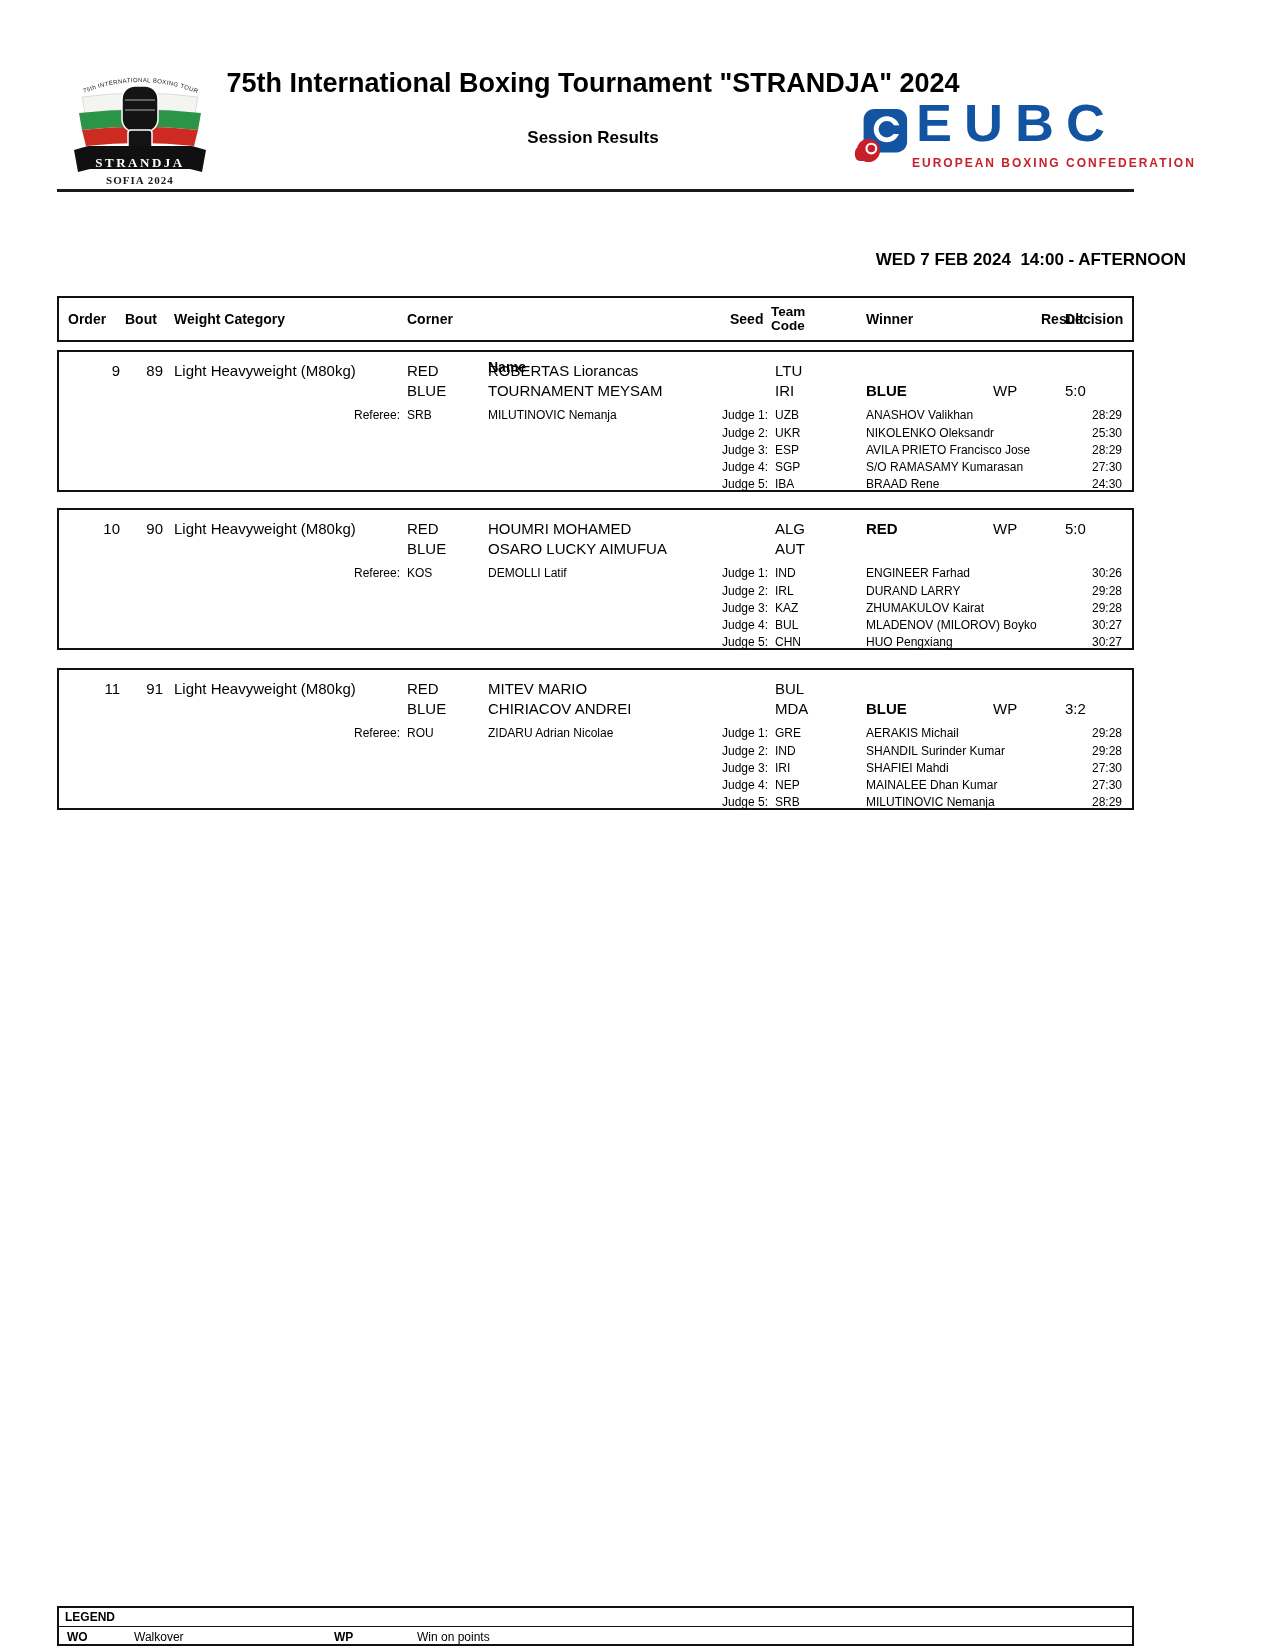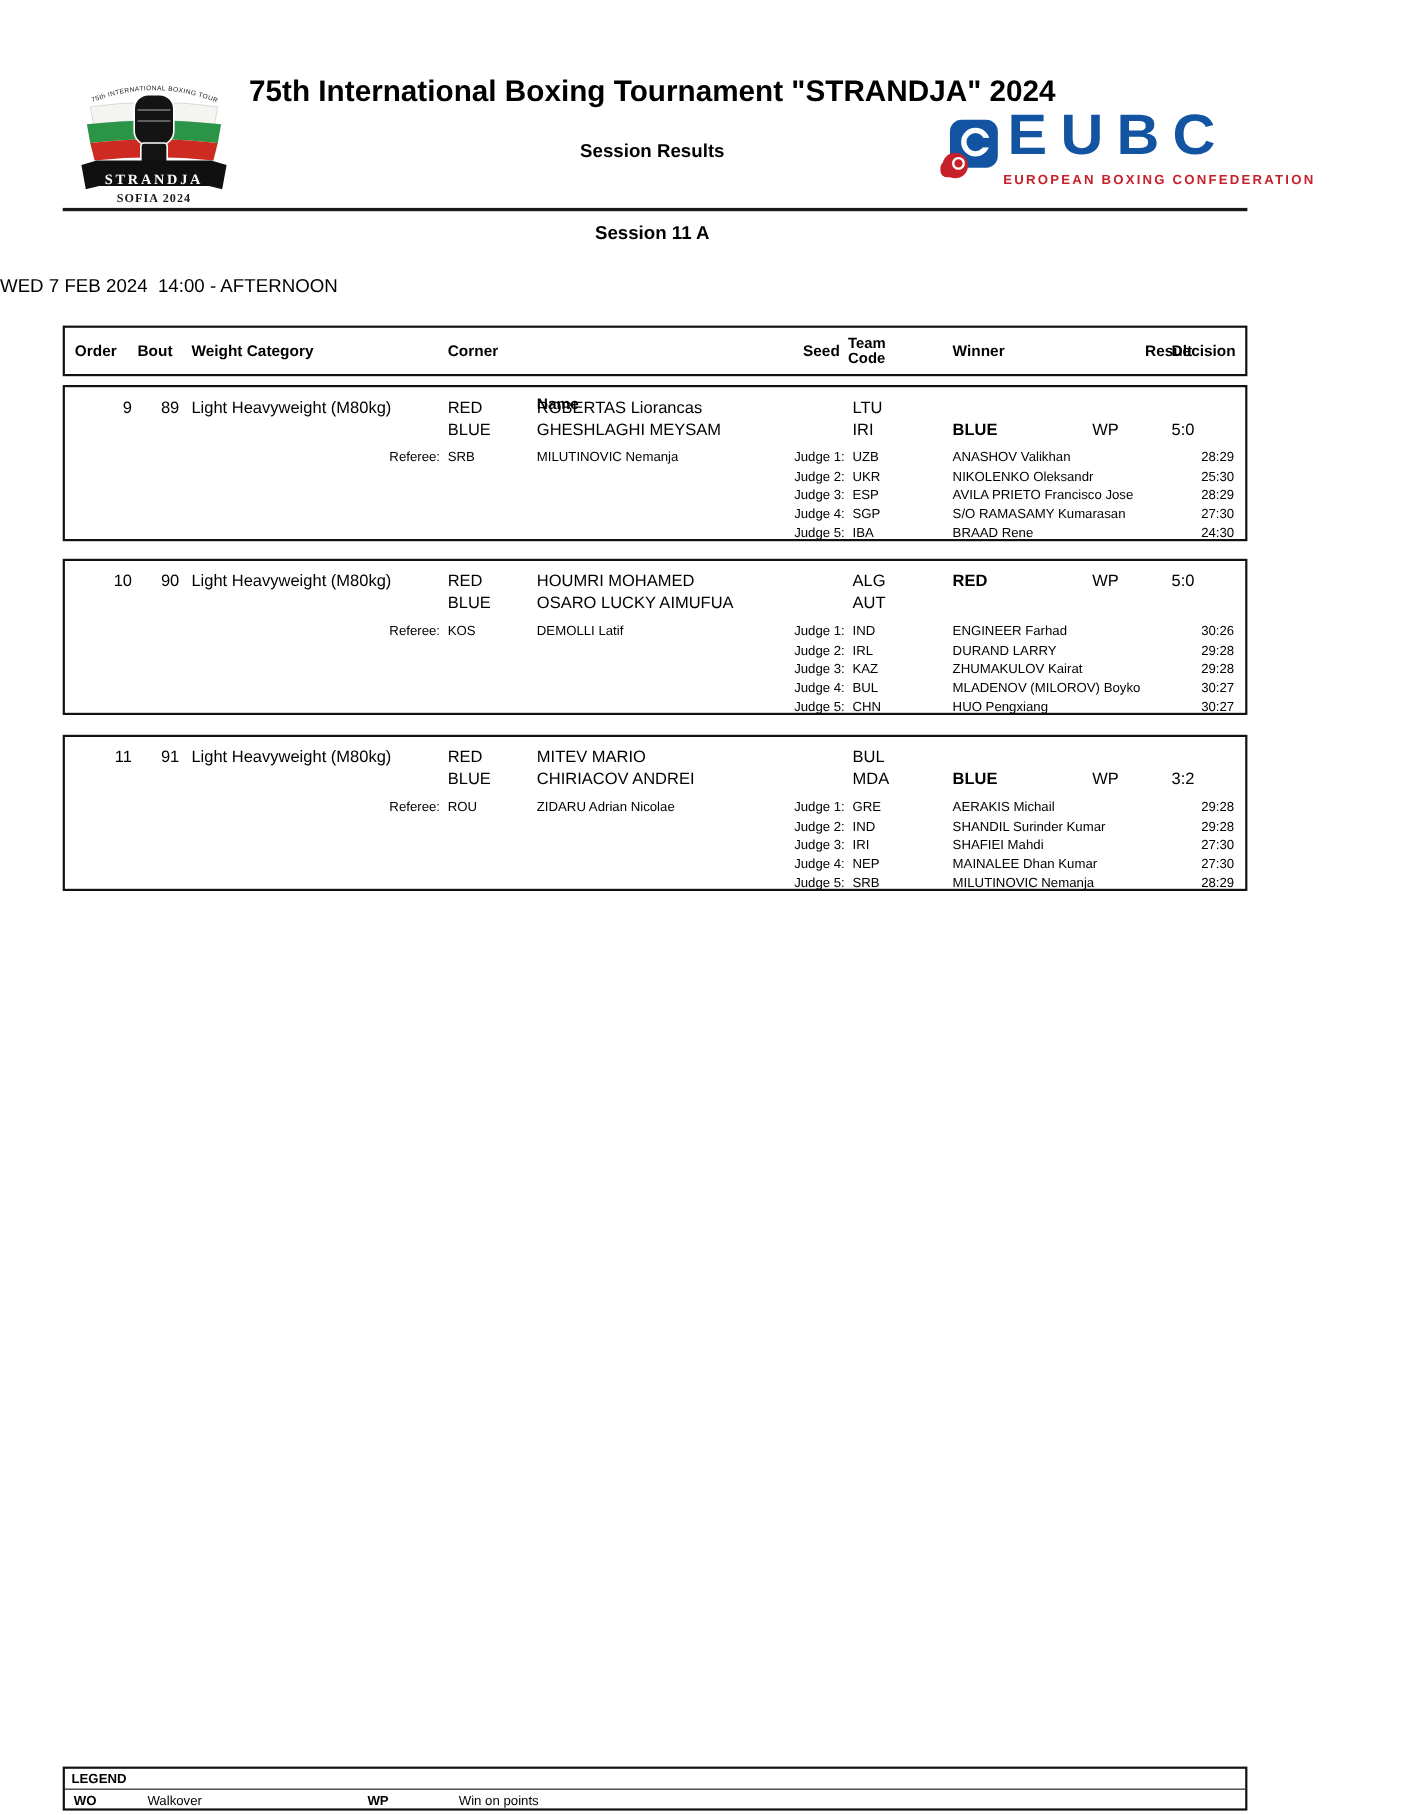--- a/index.html
+++ b/index.html
@@ -5,21 +5,21 @@
   html,body{margin:0;padding:0;background:#fff;}
   .page{position:relative;width:1275px;height:1650px;background:#fff;
         font-family:"Liberation Sans",sans-serif;color:#000;overflow:hidden;}
   .abs{position:absolute;}
 
   
   .title{left:0;top:68px;width:1186px;text-align:center;font-size:27px;font-weight:bold;}
   .subtitle{left:0;top:128px;width:1186px;text-align:center;font-size:17px;font-weight:bold;}
   .header-rule{left:57px;top:189px;width:1077px;height:3px;background:#1a1a1a;}
   .session-name{left:0;top:202px;width:1186px;text-align:center;font-size:17px;font-weight:bold;white-space:pre;}
-  .schedule{left:0;top:250px;width:1186px;text-align:left;font-size:17px;font-weight:normal;white-space:pre;}
+  .schedule{left:0;top:250px;width:1186px;text-align:right;font-size:17px;font-weight:bold;white-space:pre;}
 
   .strandja-logo{left:70px;top:66px;width:140px;height:120px;}
   .eubc{left:852px;top:98px;width:300px;height:75px;}
   .eubc-glove{position:absolute;left:0;top:8px;}
   .eubc-acronym{position:absolute;left:64px;top:-6px;font-size:54px;font-weight:bold;
                 letter-spacing:12px;color:var(--eubc-blue,#1254a2);transform:scaleY(.96);}
   .eubc-tagline{position:absolute;left:60px;top:58px;font-size:12px;font-weight:bold;
                 letter-spacing:2px;color:var(--eubc-red,#c8202a);white-space:nowrap;}
 
   
@@ -107,21 +107,20 @@
       <circle cx="17" cy="46" r="12" fill="var(--eubc-red,#c8202a)"></circle>
       <rect x="3" y="42" width="17" height="15" rx="6" fill="var(--eubc-red,#c8202a)"></rect>
       <circle cx="20" cy="44" r="5" fill="none" stroke="#fff" stroke-width="2.2"></circle>
     </svg>
     <div class="eubc-acronym">EUBC</div>
     <div class="eubc-tagline">EUROPEAN BOXING CONFEDERATION</div>
   </div>
 
   <div class="abs header-rule"></div>
 
-  <div class="abs session-name">Session 11 A</div>
   <div class="abs schedule">WED 7 FEB 2024  14:00 - AFTERNOON</div>
 
   <div class="abs thead">
     <span class="h-order">Order</span>
     <span class="h-bout">Bout</span>
     <span class="h-cat">Weight Category</span>
     <span class="h-corner">Corner</span>
     <span class="h-name">Name</span>
     <span class="h-seed">Seed</span>
     <span class="h-team"><span>Team</span><br><span>Code</span></span>
@@ -137,21 +136,21 @@
       <span class="c-cat">Light Heavyweight (M80kg)</span>
       <span class="c-corner">RED</span>
       <span class="c-name">ROBERTAS Liorancas</span>
       <span class="c-code">LTU</span>
       <span class="c-winner"></span>
       <span class="c-result"></span>
       <span class="c-decision"></span>
     </div>
     <div class="brow r2">
       <span class="c-corner">BLUE</span>
-      <span class="c-name">GHESHLAGHI MEYSAM</span>
+      <span class="c-name">TOURNAMENT MEYSAM</span>
       <span class="c-code">IRI</span>
       <span class="c-winner">BLUE</span>
       <span class="c-result">WP</span>
       <span class="c-decision">5:0</span>
     </div>
     <div class="jrow jr1">
       <span class="c-reflabel">Referee:</span>
       <span class="c-refcode">SRB</span>
       <span class="c-refname">MILUTINOVIC Nemanja</span>
     </div>

